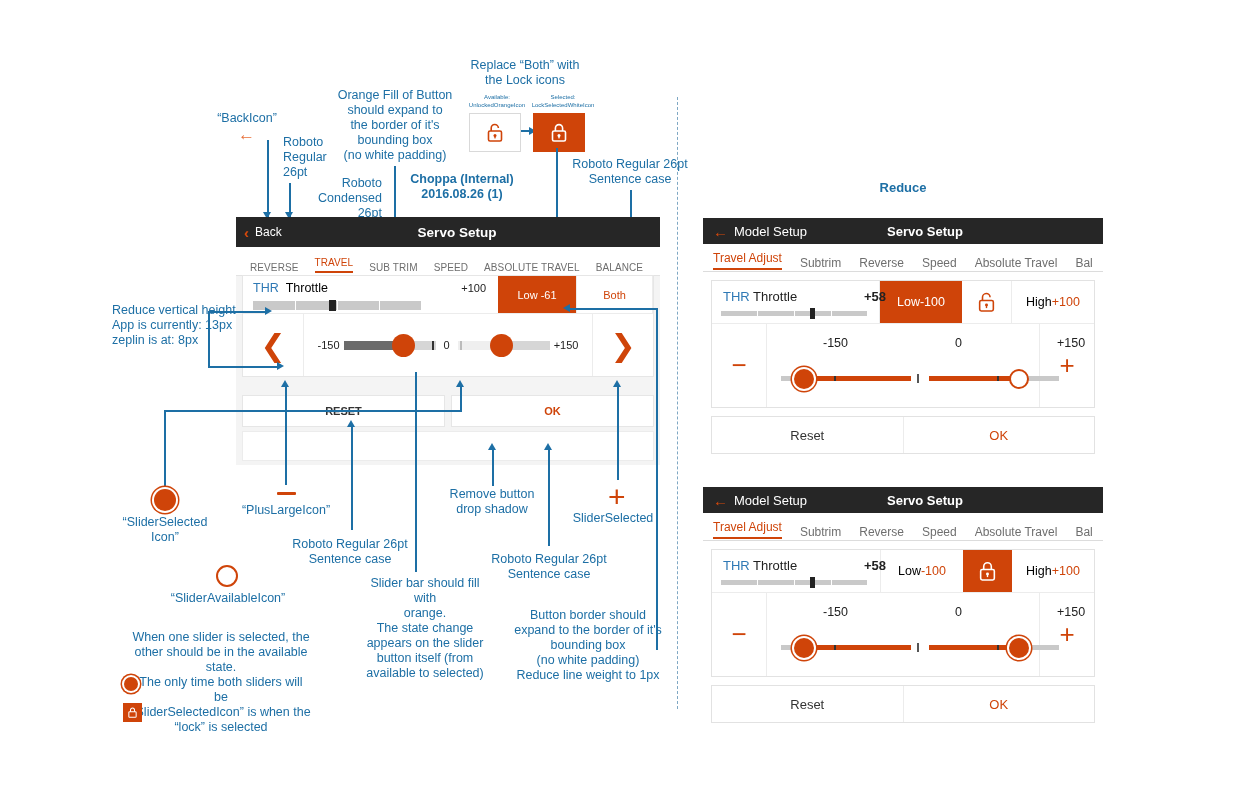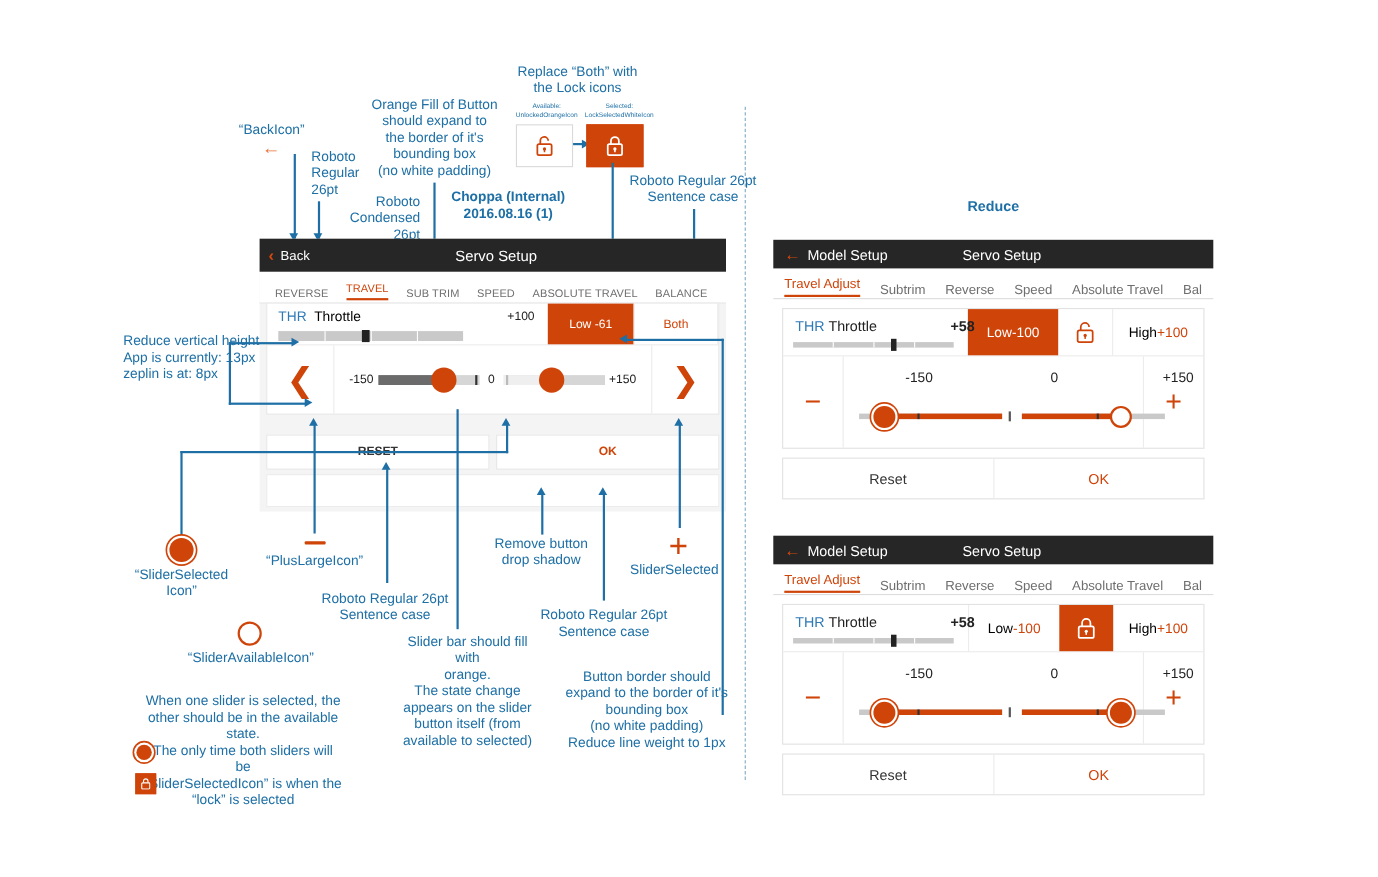--- a/index.html
+++ b/index.html
@@ -30,21 +30,21 @@
   .divider{position:absolute;left:677px;top:97px;width:0;height:612px;border-left:1.5px dashed #7fa8c4;}
 
   
   .device{position:absolute;background:#ffffff;}
   .titlebar{
     background:#262626;color:#ffffff;display:flex;align-items:center;
     position:relative;
   }
   .tb-back{color:#ffffff;display:flex;align-items:center;gap:6px;}
   .tb-chev{color:#d8490b;font-weight:bold;}
-  .tb-title{position:absolute;left:6px;right:0;text-align:center;font-weight:normal;pointer-events:none;}
+  .tb-title{position:absolute;left:18px;right:0;text-align:center;font-weight:bold;pointer-events:none;}
 
   .tabs{display:flex;align-items:flex-end;background:#fff;border-bottom:1px solid #e3e3e3;overflow:hidden;}
   .tab{color:#6e6e6e;white-space:nowrap;}
   .tab.active{color:#cf4409;}
   .tab.active .uline{display:block;}
   .uline{display:none;height:2px;background:#cf4409;margin-top:3px;}
 
   
   #appShot{left:236px;top:217px;width:424px;height:248px;background:#f4f4f4;}
   #appShot .titlebar{height:30px;padding-left:8px;font-size:12px;}
@@ -160,21 +160,21 @@
 
 <div class="note" style="left:330px;top:88px;width:130px;">Orange Fill of Button
 should expand to
 the border of it's
 bounding box
 (no white padding)</div>
 <div class="lead v" style="left:394px;top:166px;height:131px;"></div>
 <div class="lead h" style="left:394px;top:297px;width:22px;"></div>
 <div class="arrowR" style="left:414px;top:293px;"></div>
 
-<div class="note bold" style="left:396px;top:172px;width:132px;"><span>Choppa (Internal)</span><br><span>2016.08.16 (1)</span></div>
+<div class="note bold" style="left:396px;top:172px;width:132px;"><span>Choppa (Internal)</span><br><span>2016.08.26 (1)</span></div>
 
 <div class="note" style="left:461px;top:58px;width:128px;">Replace “Both” with
 the Lock icons</div>
 
 <div class="note tiny" style="left:462px;top:93px;width:70px;"><span>Available:</span><br><span>UnlockedOrangeIcon</span></div>
 <div class="note tiny" style="left:522px;top:93px;width:82px;"><span>Selected:</span><br><span>LockSelectedWhiteIcon</span></div>
 
 <div class="lockbox" style="left:469px;top:113px;width:50px;height:37px;">
   <svg width="16" height="19" viewBox="0 0 16 19">
     <rect x="1.5" y="8" width="13" height="10" rx="1.5" fill="none" stroke="#cf4409" stroke-width="1.6"></rect>

